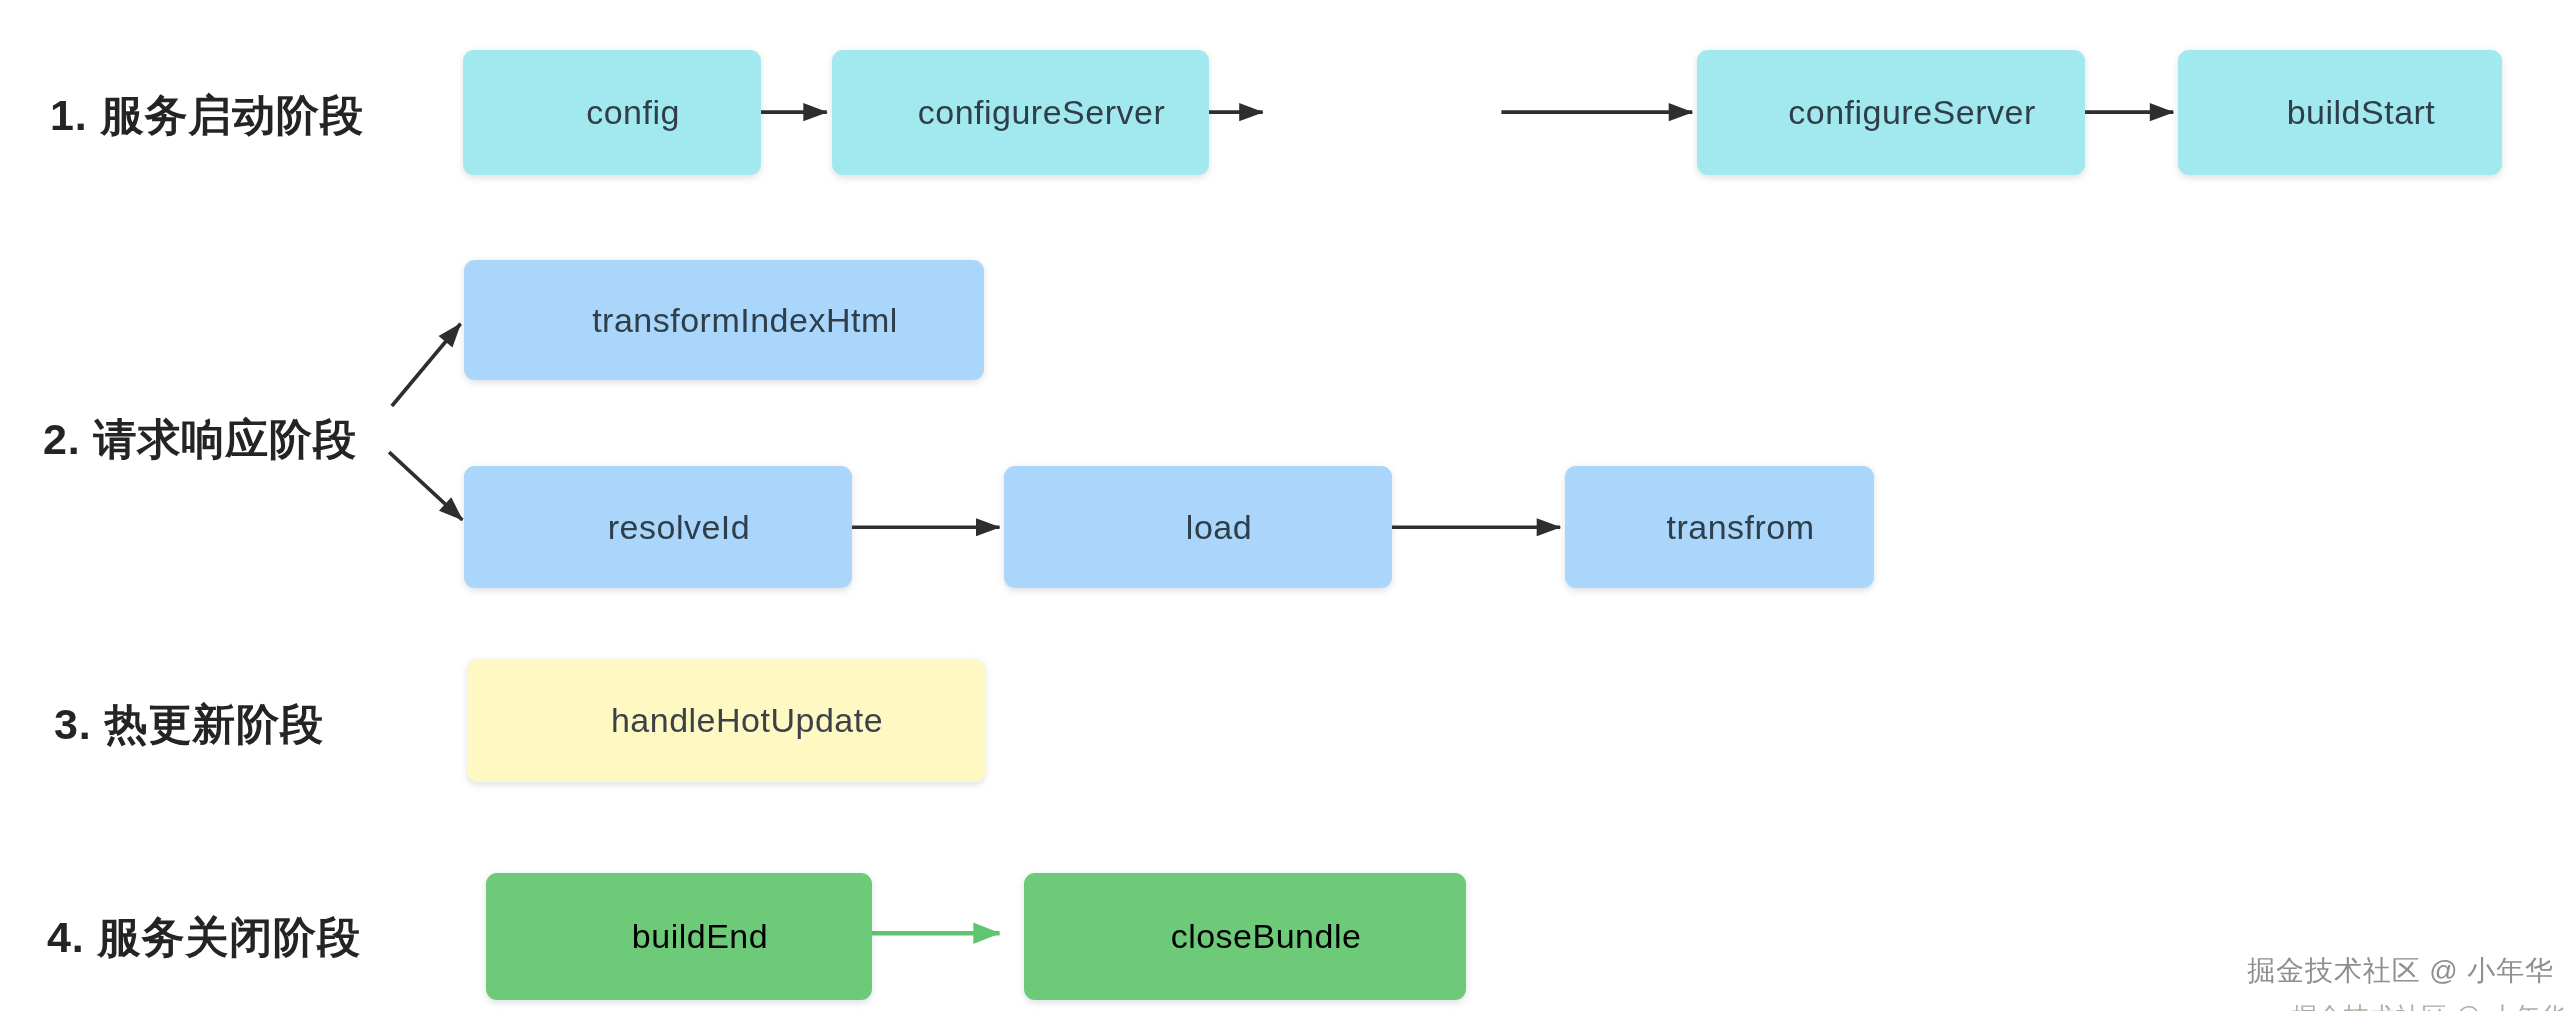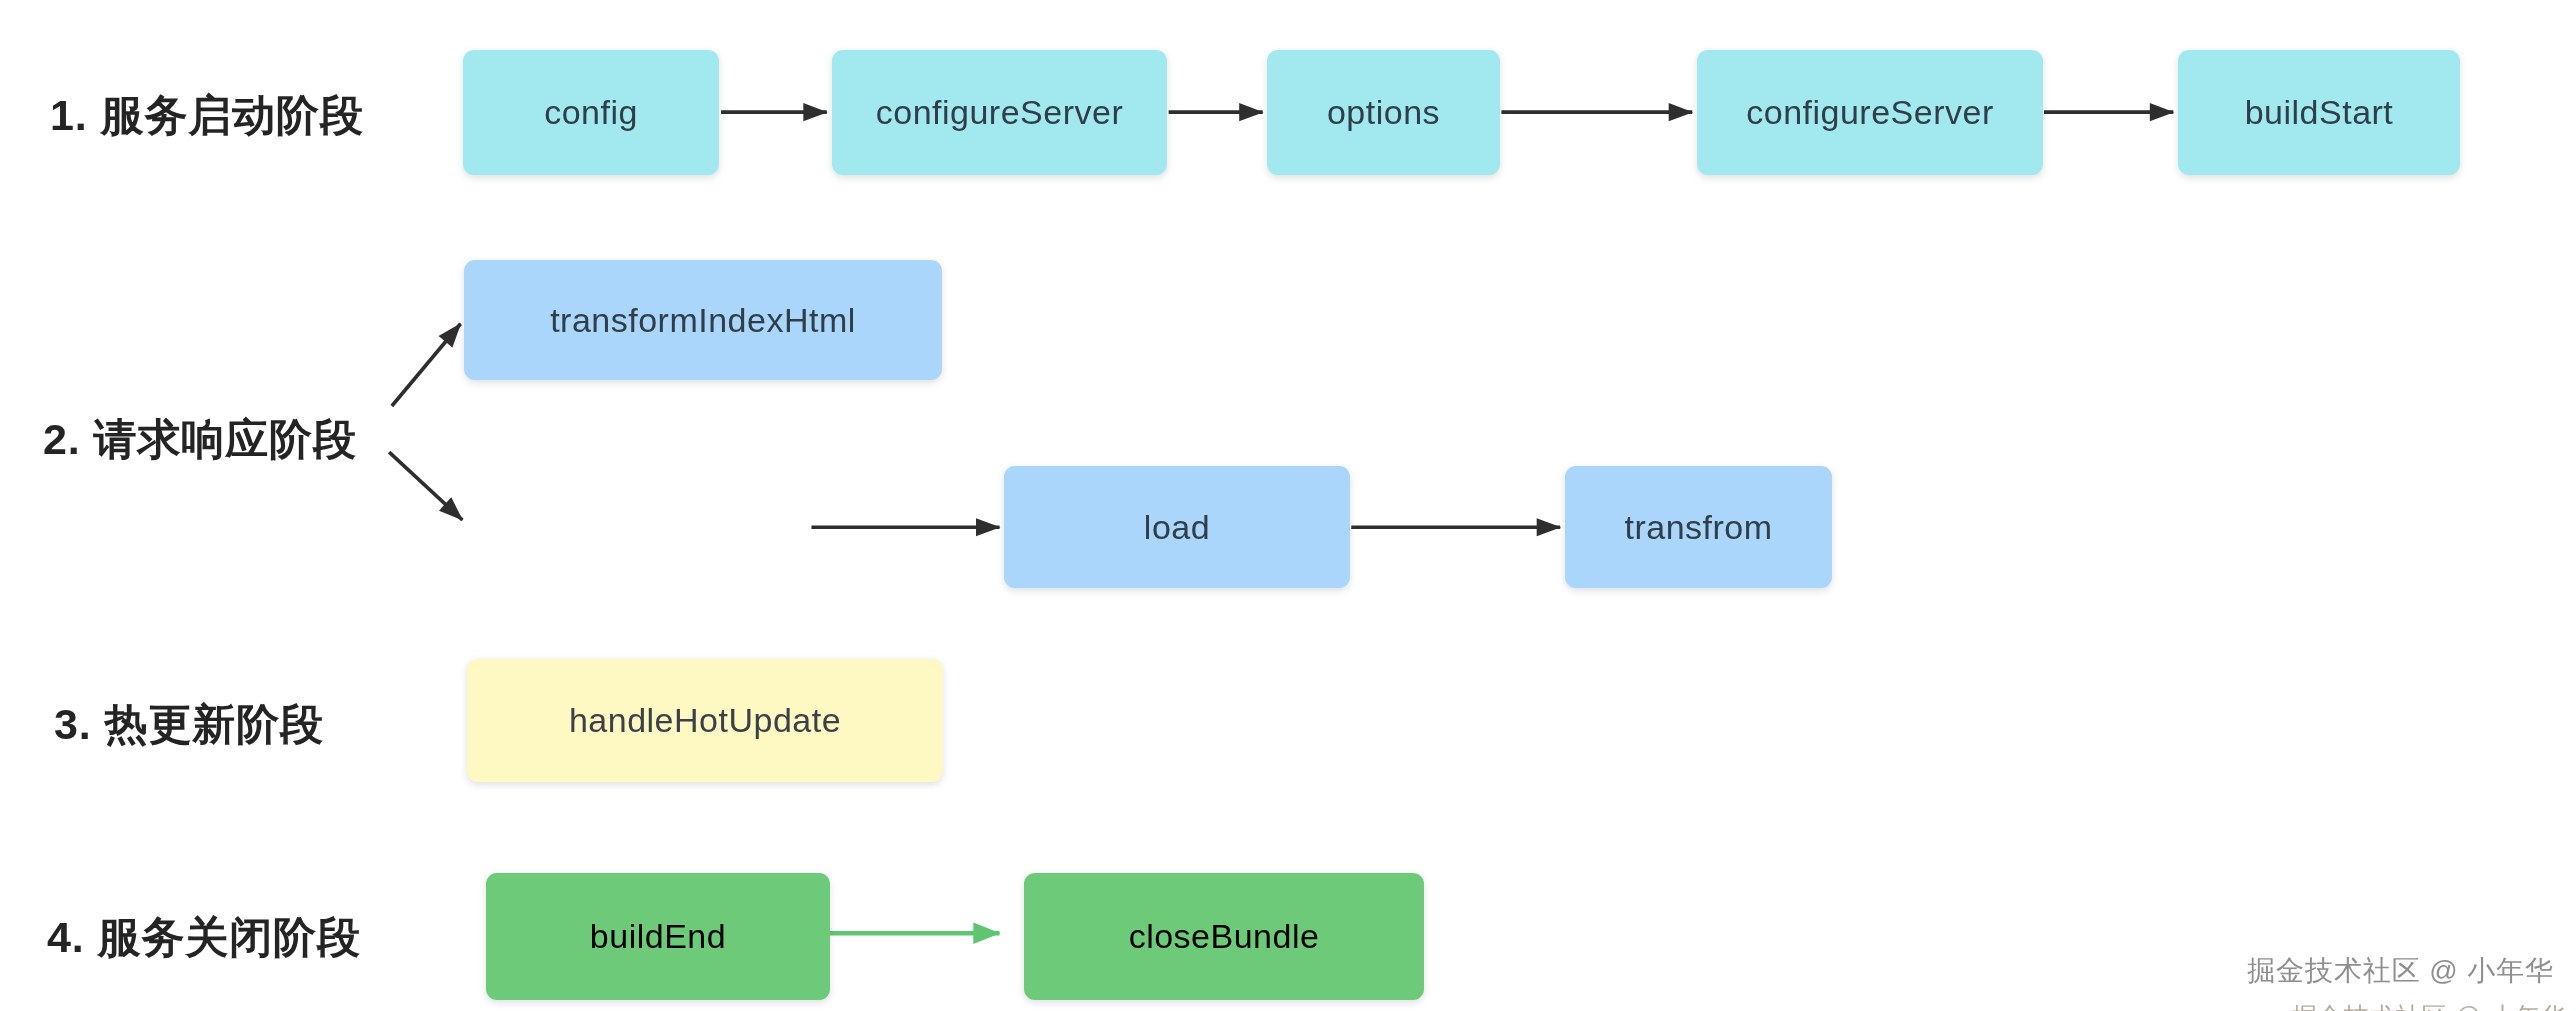--- a/index.html
+++ b/index.html
@@ -26,20 +26,21 @@
   .node {
     position: absolute;
     display: flex;
     align-items: center;
     justify-content: center;
     border-radius: 11px;
     font-size: 34px;
     color: #2F3E49;
     box-shadow: 0 2.7px 7.2px rgba(80,90,100,0.18);
     letter-spacing: 0.5px;
+    padding-left: 42px;
   }
   .node--startup { background: #A2E9EF; }
   .node--request { background: #A9D6FA; }
   .node--hmr     { background: #fef9c3; color: #3C4048; }
   .node--close   { background: #6DCA79; color: #000000; margin-left: 20px; }
   #arrow-layer {
     position: absolute;
     left: 0; top: 0;
     width: 2576px; height: 1011px;
     pointer-events: none;
@@ -86,26 +87,26 @@
     <line x1="433" y1="449" x2="509" y2="358" stroke="#2E2E2E" stroke-width="4" marker-end="url(#head-black)"></line>
     <line x1="430" y1="500" x2="511" y2="575" stroke="#2E2E2E" stroke-width="4" marker-end="url(#head-black)"></line>
     <line x1="897" y1="583" x2="1105" y2="583" stroke="#2E2E2E" stroke-width="4" marker-end="url(#head-black)"></line>
     <line x1="1494" y1="583" x2="1725" y2="583" stroke="#2E2E2E" stroke-width="4" marker-end="url(#head-black)"></line>
     <line x1="897" y1="1032" x2="1105" y2="1032" stroke="#5FC571" stroke-width="5" marker-end="url(#head-green)"></line>
   </svg>
 
   <div class="phase-label" style="left:50px; top:87px;">1. 服务启动阶段</div>
   <div class="node node--startup" style="left:463px; top:50px; width:256px; height:125px;">config</div>
   <div class="node node--startup" style="left:832px; top:50px; width:335px; height:125px;">configureServer</div>
-  <div class="node node--startup" style="left:1267px; top:50px; width:233px; height:125px;">options</div>
   <div class="node node--startup" style="left:1697px; top:50px; width:346px; height:125px;">configureServer</div>
   <div class="node node--startup" style="left:2178px; top:50px; width:282px; height:125px;">buildStart</div>
 
   <div class="phase-label" style="left:43px; top:411px;">2. 请求响应阶段</div>
   <div class="node node--request" style="left:464px; top:260px; width:478px; height:120px;">transformIndexHtml</div>
+  <div class="node node--request" style="left:464px; top:466px; width:346px; height:122px;">resolveId</div>
   <div class="node node--request" style="left:1004px; top:466px; width:346px; height:122px;">load</div>
   <div class="node node--request" style="left:1565px; top:466px; width:267px; height:122px;">transfrom</div>
 
   <div class="phase-label" style="left:54px; top:696px;">3. 热更新阶段</div>
   <div class="node node--hmr" style="left:467px; top:659px; width:476px; height:123px;">handleHotUpdate</div>
 
   <div class="phase-label" style="left:47px; top:909px;">4. 服务关闭阶段</div>
   <div class="node node--close" style="left:466px; top:873px; width:344px; height:127px;">buildEnd</div>
   <div class="node node--close" style="left:1004px; top:873px; width:400px; height:127px;">closeBundle</div>
 

